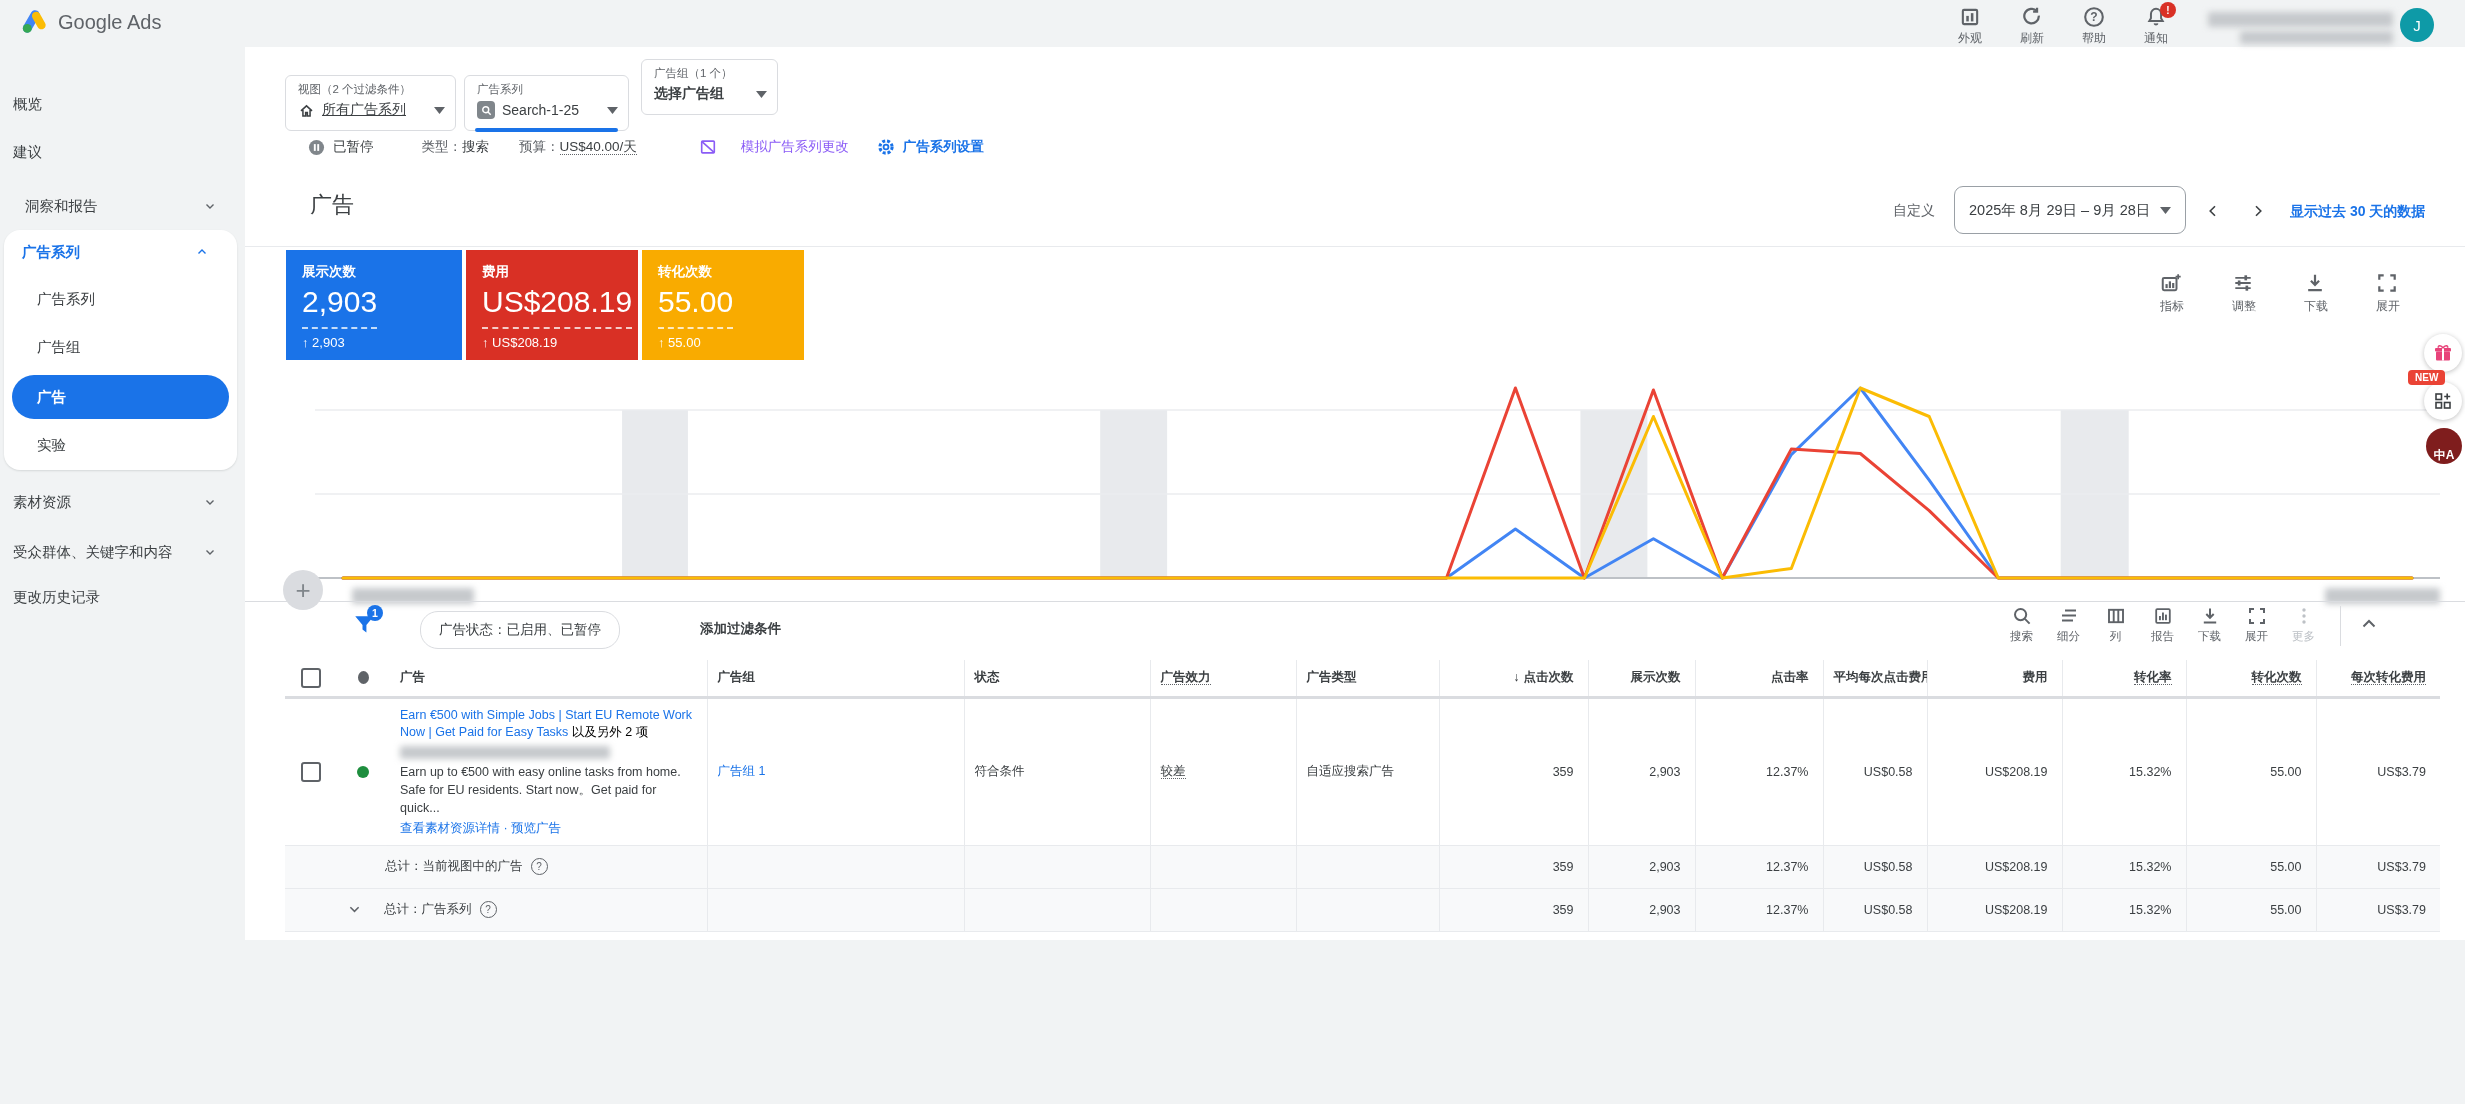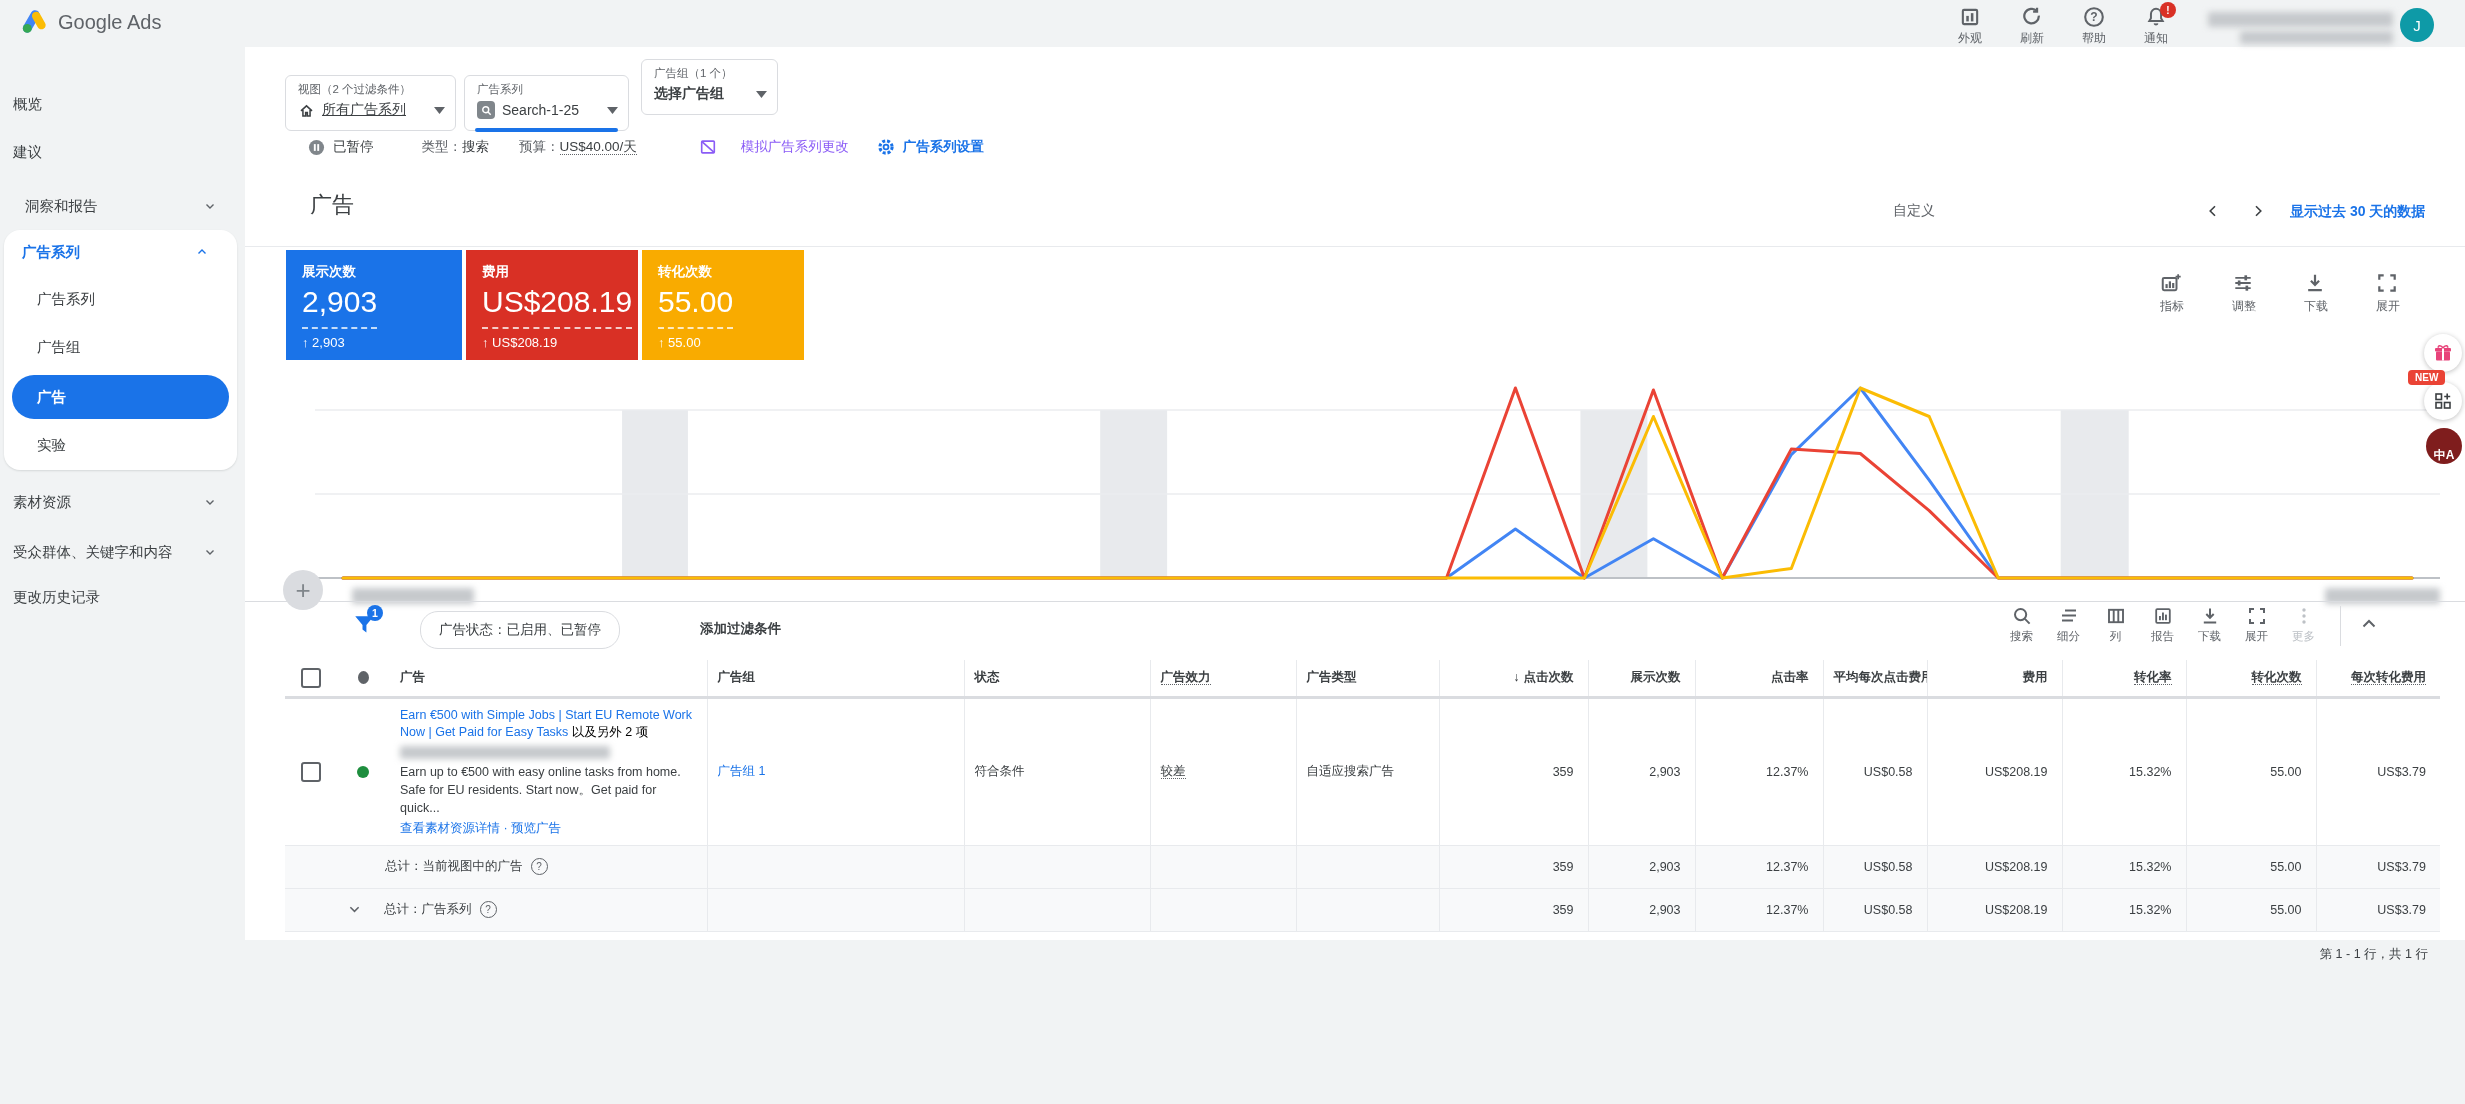--- a/index.html
+++ b/index.html
@@ -287,20 +287,28 @@
             <circle cx="10" cy="10" r="6.8" fill="none" stroke="currentColor" stroke-width="3.4" stroke-dasharray="3.3 2.1"></circle>
             <circle cx="10" cy="10" r="2.7" fill="none" stroke="currentColor" stroke-width="2"></circle>
           </svg>
         </span>
       <span>广告系列设置</span>
     </span>
   </div>
 
   <div class="abs page-title">广告</div>
   <div class="abs date-mode">自定义</div>
+  <div class="abs date-box">
+    <span>2025年 8月 29日 – 9月 28日</span>
+    <span class="icon">
+        <svg width="11" height="7" viewBox="0 0 11 7">
+          <path d="M0 0h11L5.5 7Z" fill="#5f6368"></path>
+        </svg>
+      </span>
+  </div>
   <div class="abs date-nav" style="left:2198px;top:196px;">
       <svg width="16" height="16" viewBox="0 0 20 20">
         <path d="M12.5 4 6.5 10l6 6" fill="none" stroke="currentColor" stroke-width="2"></path>
       </svg>
     </div>
   <div class="abs date-nav" style="left:2243px;top:196px;">
       <svg width="16" height="16" viewBox="0 0 20 20">
         <path d="M7.5 4l6 6-6 6" fill="none" stroke="currentColor" stroke-width="2"></path>
       </svg>
     </div>
@@ -588,21 +596,20 @@
           <td class="num">2,903</td>
           <td class="num">12.37%</td>
           <td class="num">US$0.58</td>
           <td class="num">US$208.19</td>
           <td class="num">15.32%</td>
           <td class="num">55.00</td>
           <td class="num">US$3.79</td>
         </tr>
       </tbody>
     </table>
-    <div class="pager">第 1 - 1 行，共 1 行</div>
   </div>
 
   <div class="abs fw-circle" style="left:2424px;top:334px;width:38px;height:38px;">
     <span class="icon">
         <svg width="20" height="20" viewBox="0 0 20 20">
           <rect x="3" y="8.5" width="14" height="9" rx="1" fill="#e8437a"></rect>
           <rect x="2" y="5" width="16" height="3.4" rx="1" fill="#e8437a"></rect>
           <rect x="9" y="5" width="2" height="12.5" fill="#fff"></rect>
           <path d="M10 5C8 1.5 4.5 2.5 5.5 4.8 M10 5c2-3.5 5.5-2.5 4.5-.2" fill="none" stroke="#e8437a" stroke-width="1.6"></path>
         </svg>

